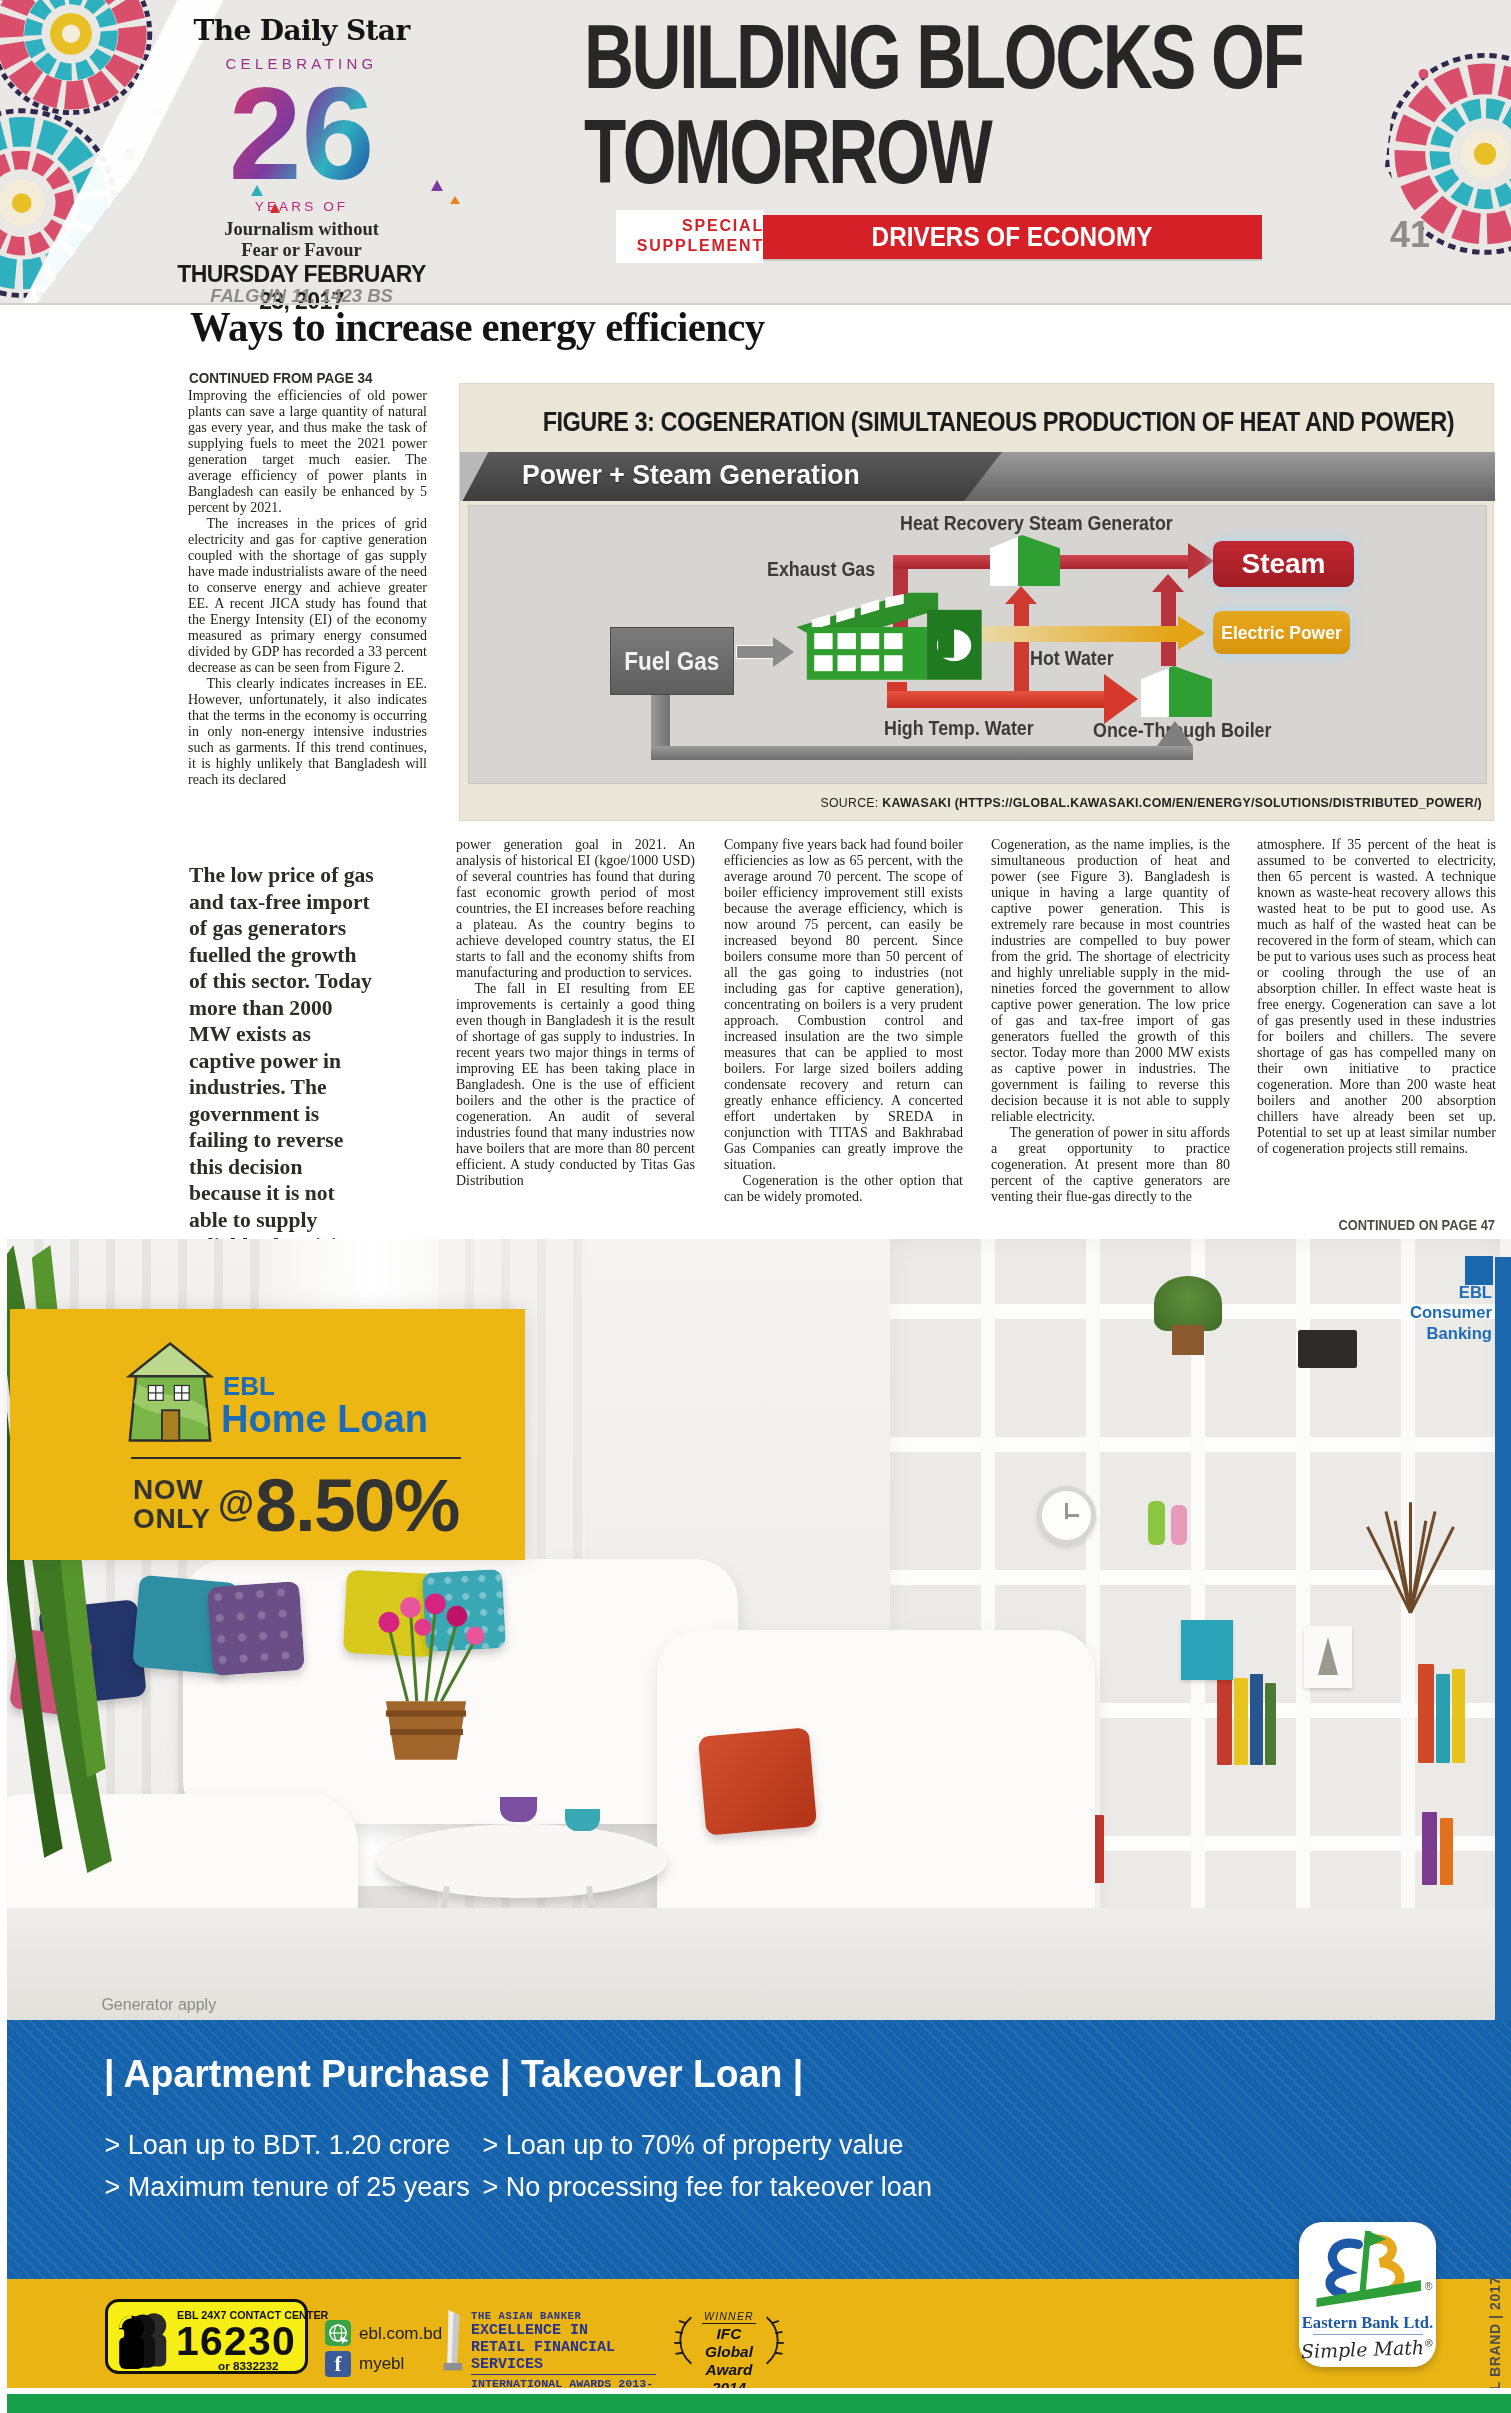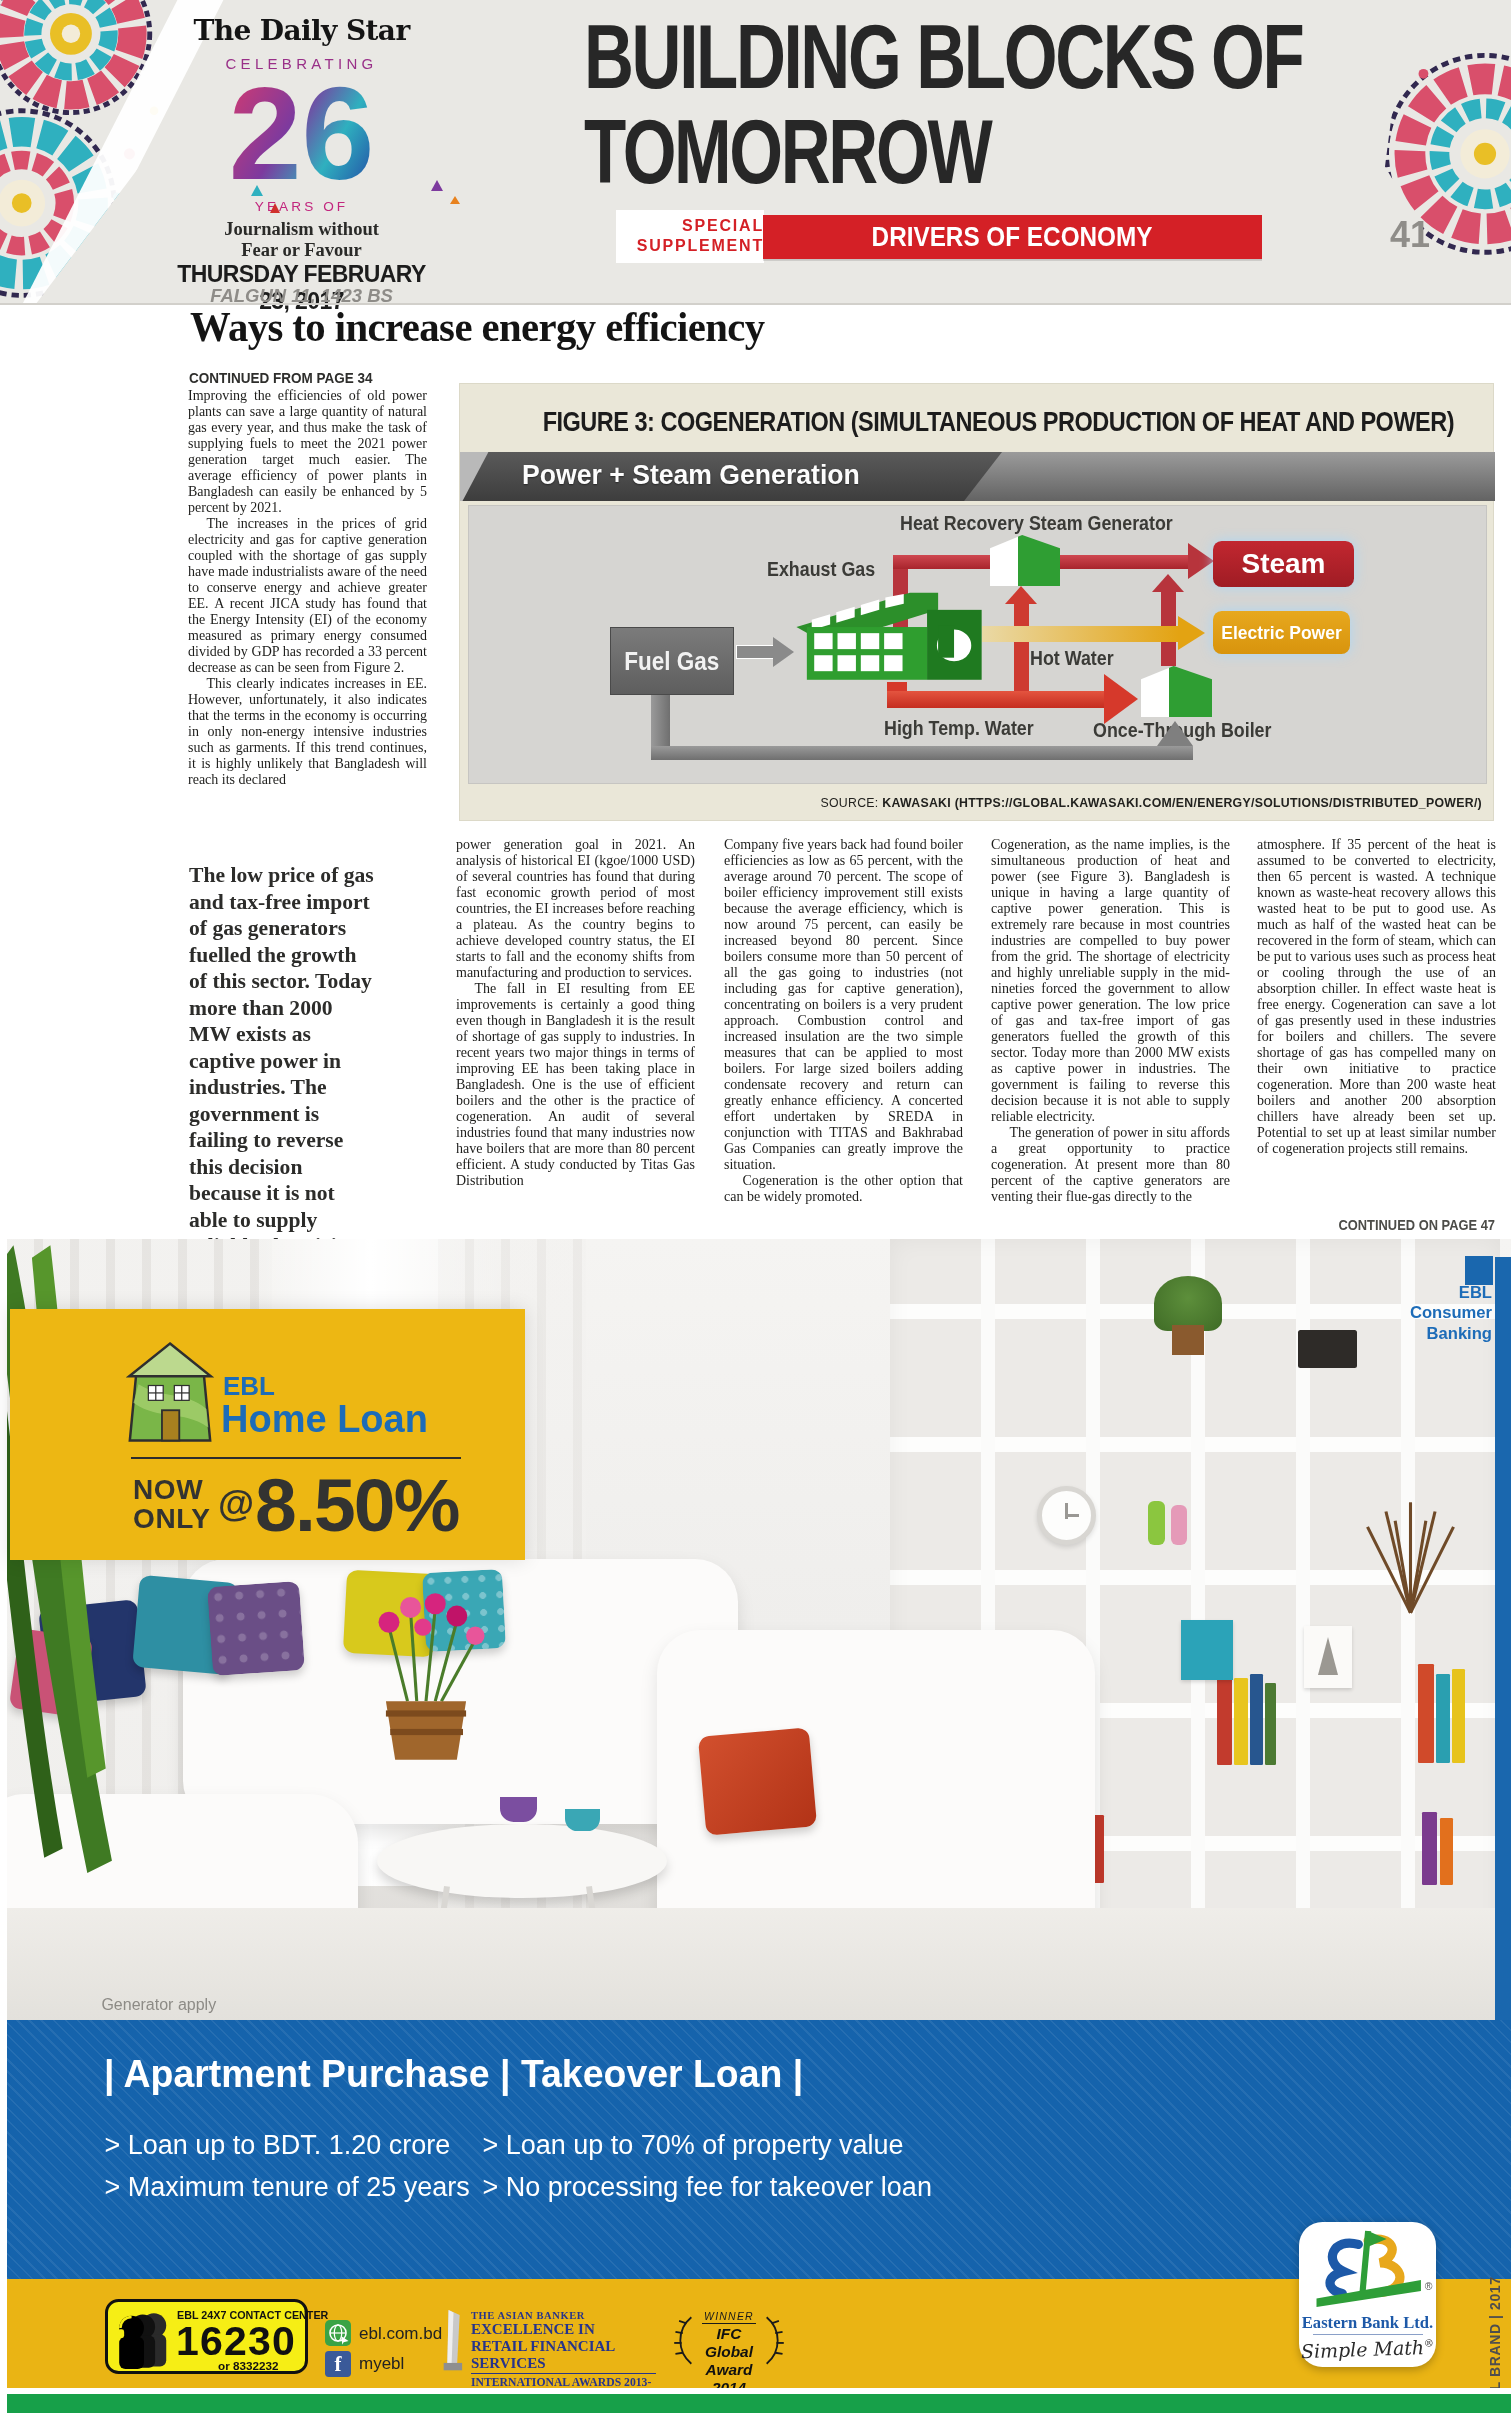--- a/index.html
+++ b/index.html
@@ -72,21 +72,21 @@
   .eblblue{color:#1d6cb8;}
   #bluestrip-right{left:1495px;top:1257px;width:16.6px;height:763px;background:#1a67ae;}
   #bluesq{left:1465px;top:1256px;width:28px;height:29px;background:#1a67ae;}
   #adblue{left:7.4px;top:2020px;width:1504px;height:259px;background:#1563ac;
           background-image:repeating-linear-gradient(45deg,rgba(255,255,255,.07) 0 1.8px,rgba(255,255,255,0) 1.8px 8.6px);}
   #adyellow{left:7.4px;top:2279px;width:1504px;height:109px;background:#eab414;}
   #adwhite{left:7.4px;top:2388px;width:1504px;height:5.5px;background:#ffffff;}
   #adgreen{left:7.4px;top:2394px;width:1504px;height:20px;background:#17a049;}
   #contactbox{left:105px;top:2299px;width:203px;height:75px;background:#f6ee15;border:3.1px solid #111111;
               border-radius:13.6px;box-sizing:border-box;}
-  .awardblue{color:#27348b;font-family:Liberation Serif, serif;}
+  .awardblue{color:#27348b;font-family:Liberation Mono, monospace;}
   #eblogo{left:1299px;top:2222px;width:137px;height:145px;background:#ffffff;border-radius:23.4px;
           box-shadow:0 2.5px 8.6px rgba(0,0,0,.25);}
   #brandtag{left:1487px;top:2275px;width:21px;height:136px;writing-mode:vertical-rl;transform:rotate(180deg);
             font-size:14px;color:#4e4e4e;font-weight:700;letter-spacing:0.6px;}
   .laurel{stroke:#1a1a1a;stroke-width:3;fill:none;}
 </style>
 </head>
 <body>
 
 <div id="page">

